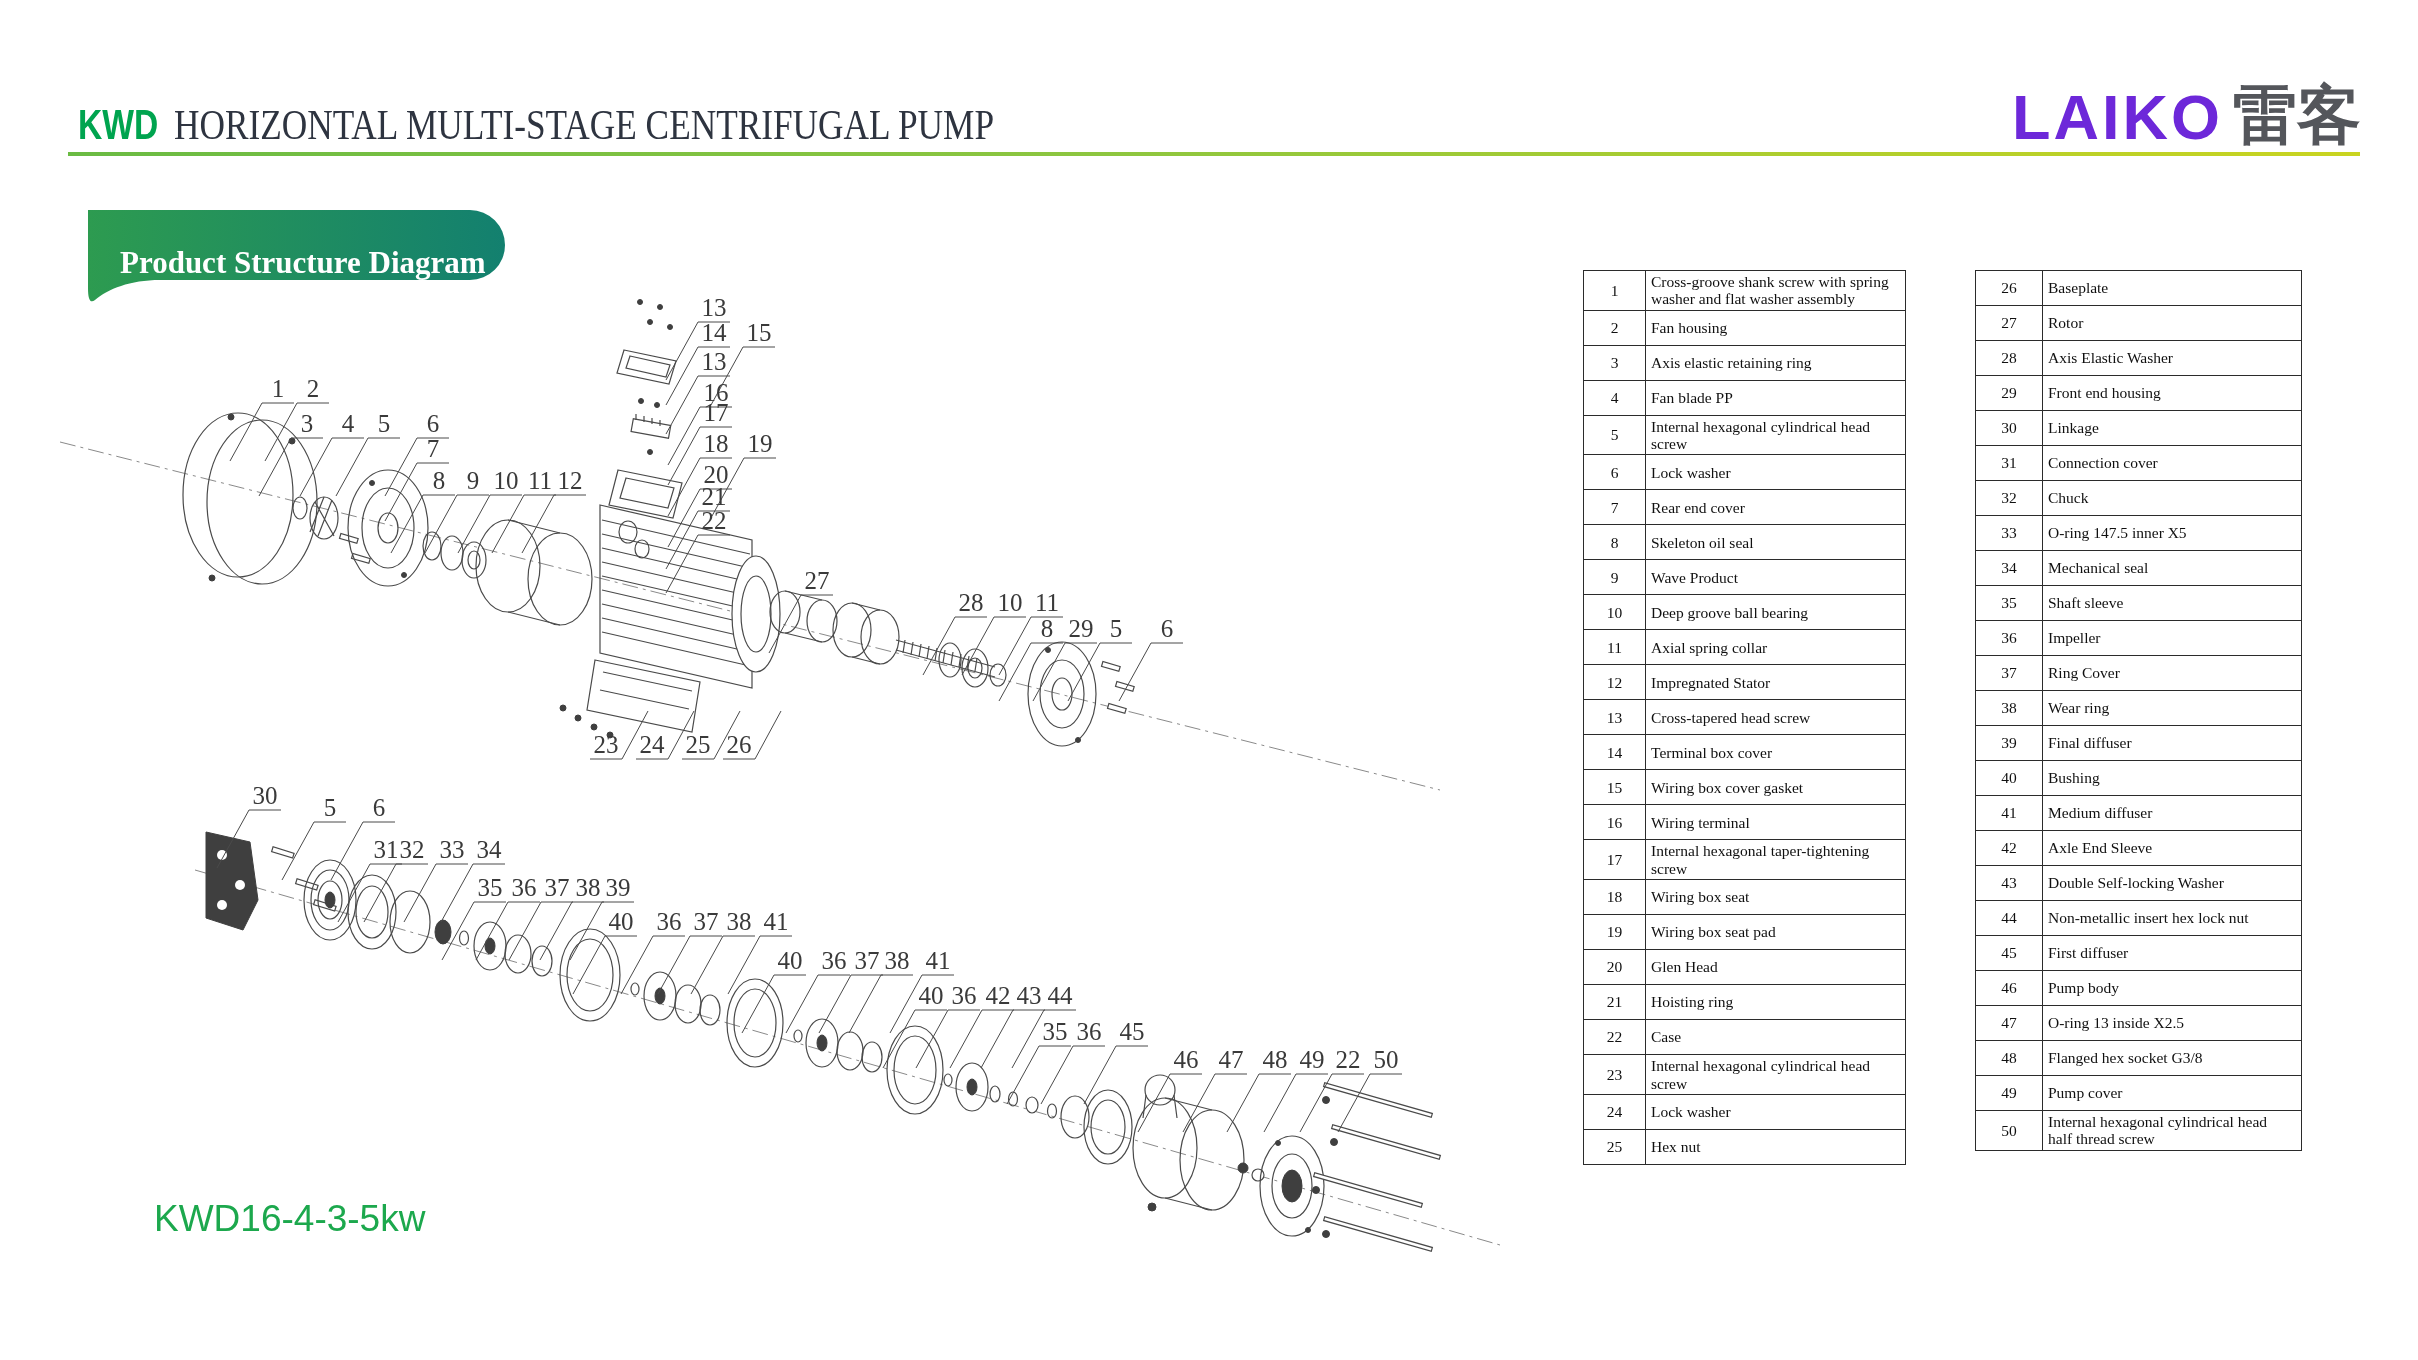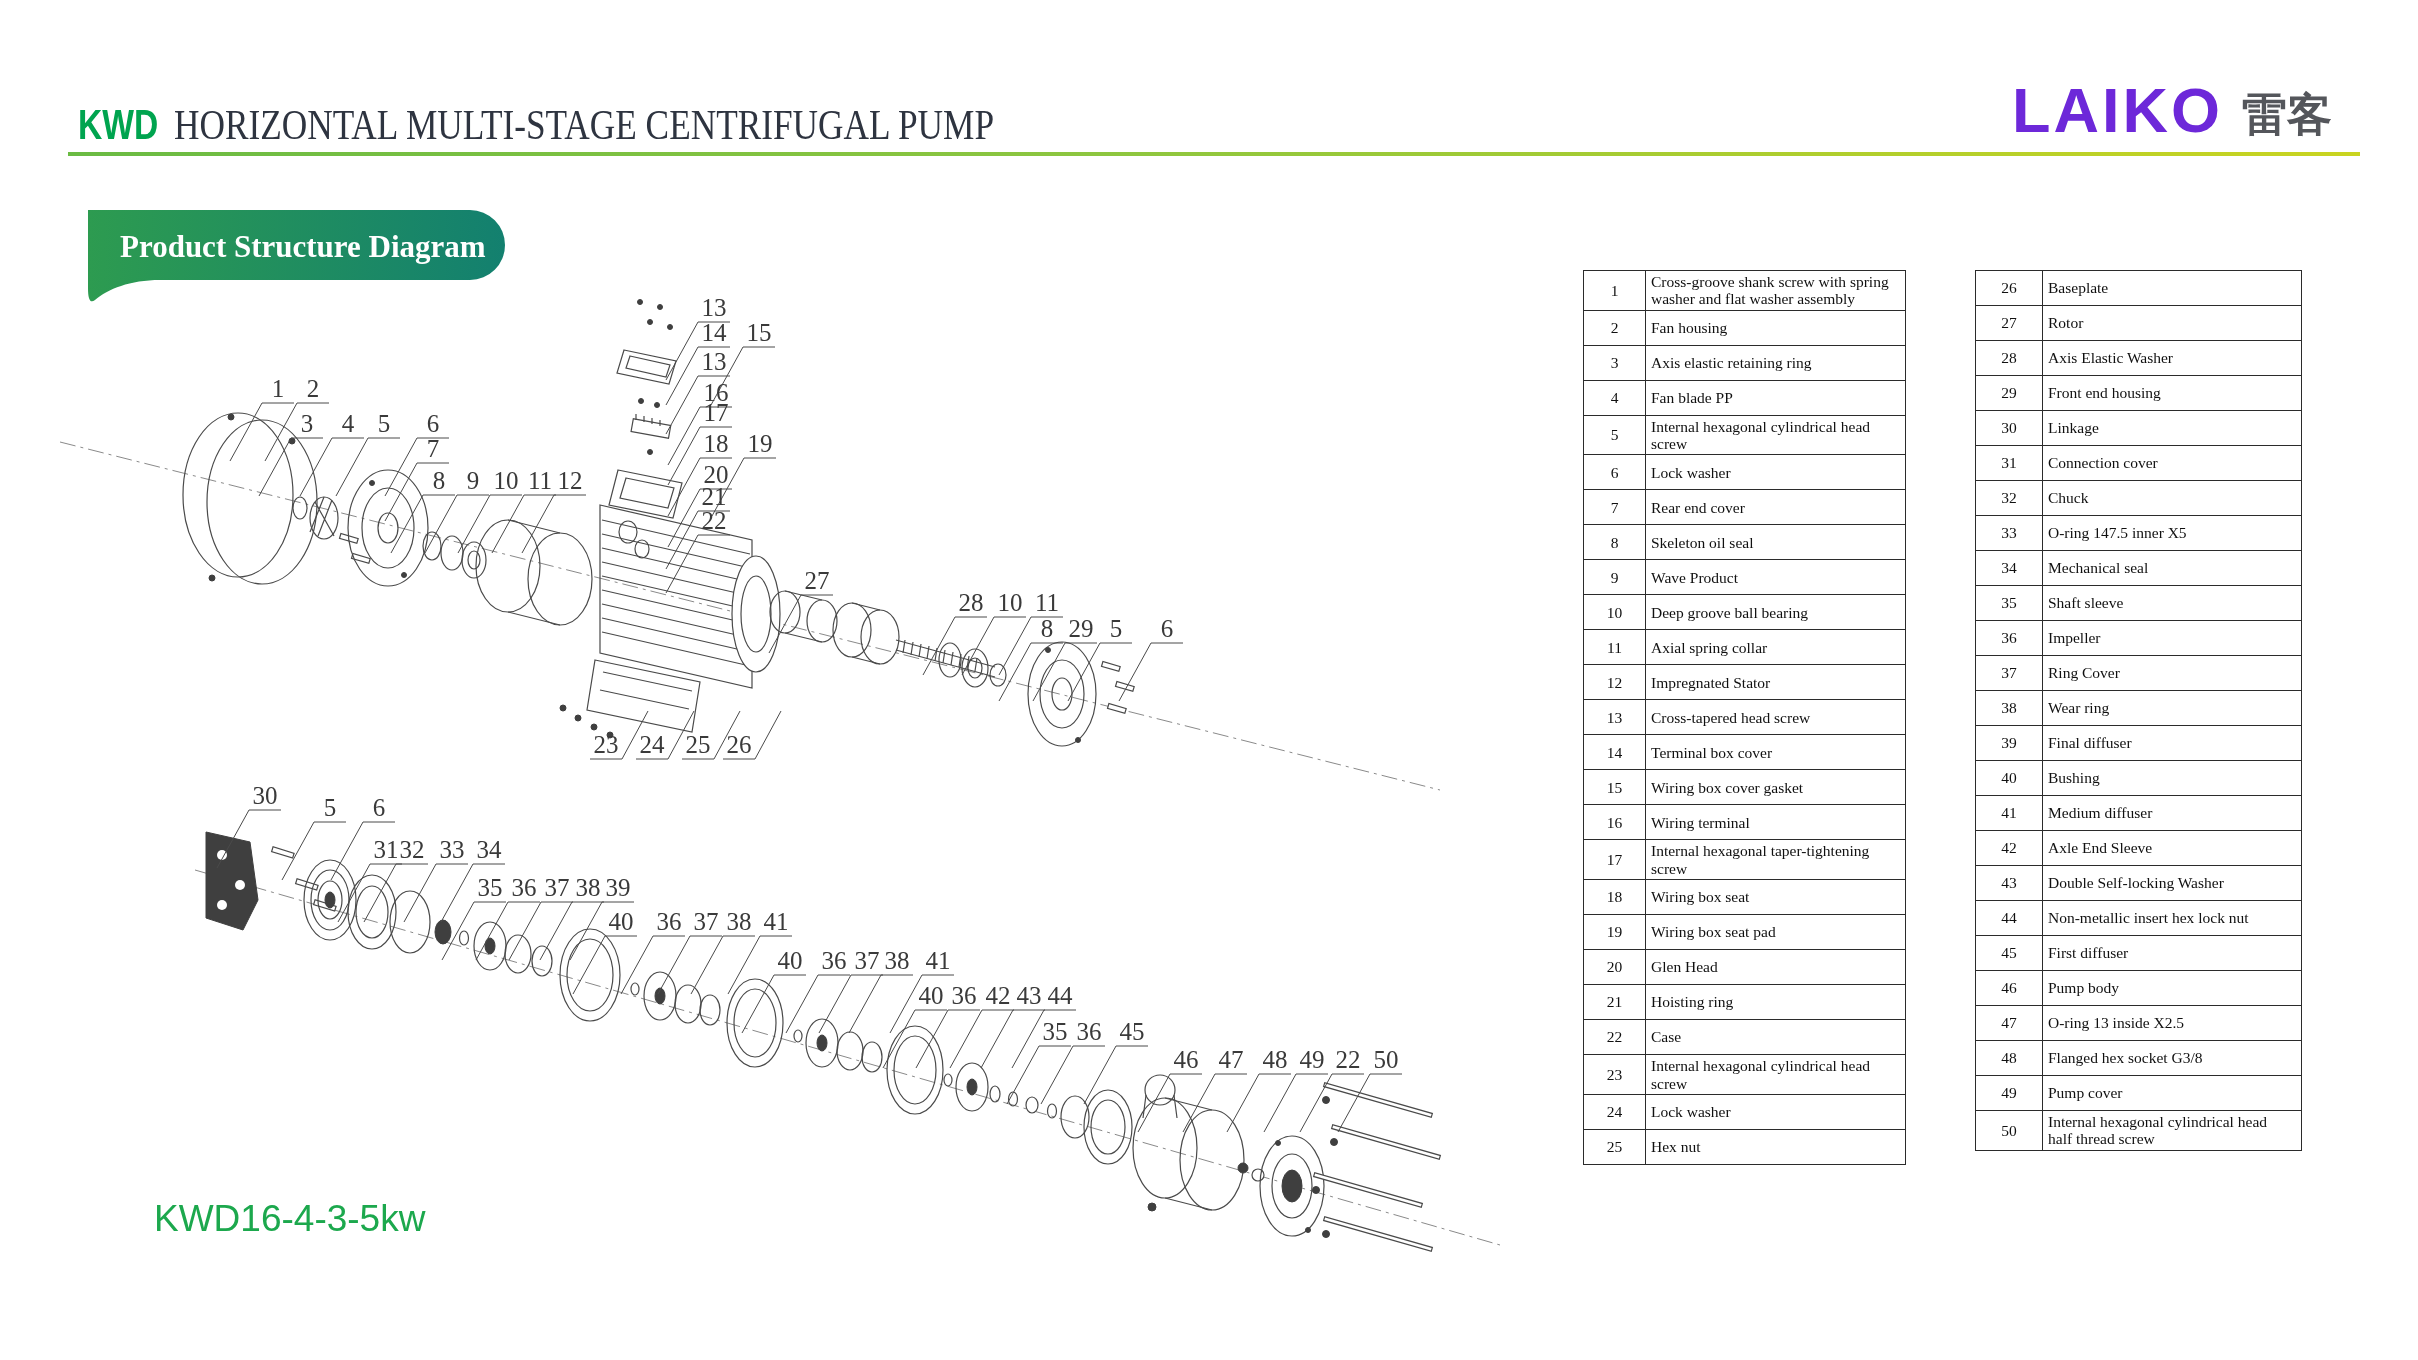--- a/index.html
+++ b/index.html
@@ -12,27 +12,27 @@
       font-size:42px;color:#00A44F;transform:scaleX(.80);transform-origin:left bottom;}
   .hdr .ttl{display:inline-block;font-family:"Liberation Serif",serif;font-size:43px;color:#2E3440;
       transform:scaleX(.82);transform-origin:left bottom;margin-left:-8px;letter-spacing:0px;}
   .rule{position:absolute;left:68px;top:152px;width:2292px;height:4px;
       background:linear-gradient(90deg,#6ABB43,#8DC63F 45%,#C9D420);}
 
   
   .logo{position:absolute;left:2012px;top:74px;white-space:nowrap;}
   .logo .latin{font-family:"Liberation Sans",sans-serif;font-weight:bold;font-size:63px;
       color:#6d28d9;letter-spacing:3px;}
-  .logo .cjk{font-family:"DejaVu Sans",sans-serif;font-weight:bold;font-size:45px;
-      color:#54565B;margin-left:19px;position:relative;top:-2px;}
+  .logo .cjk{font-family:"DejaVu Sans",sans-serif;font-weight:bold;font-size:64px;
+      color:#54565B;margin-left:10px;position:relative;top:-2px;}
 
   
   .banner{position:absolute;left:80px;top:210px;width:432px;height:96px;}
   .banner svg{position:absolute;left:0;top:0;}
-  .banner .lbl{position:absolute;left:40px;top:2px;width:380px;height:70px;line-height:70px;
+  .banner .lbl{position:absolute;left:40px;top:18px;width:380px;height:70px;line-height:70px;
       color:#ffffff;font-weight:bold;font-size:31px;font-family:"Liberation Serif",serif;}
 
   
   .model{position:absolute;left:154px;top:1198px;font-family:"Liberation Sans",sans-serif;
       font-size:37px;color:#1CA84D;}
 
   
   table.parts{position:absolute;border-collapse:collapse;table-layout:fixed;
       font-family:"Liberation Serif",serif;font-size:15.5px;line-height:1.12;color:#101010;}
   table.parts td{border:1px solid #2b2b2b;vertical-align:middle;}

